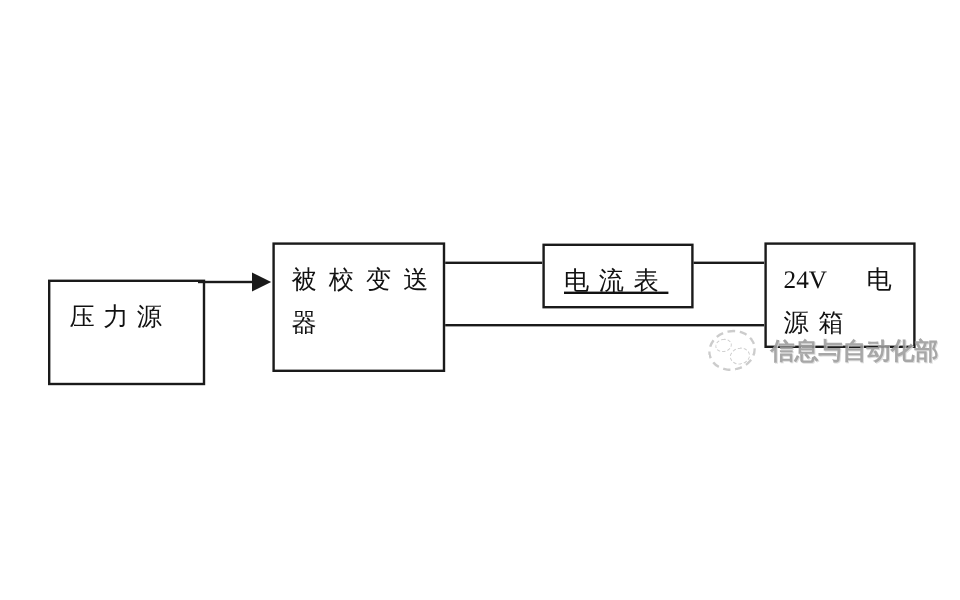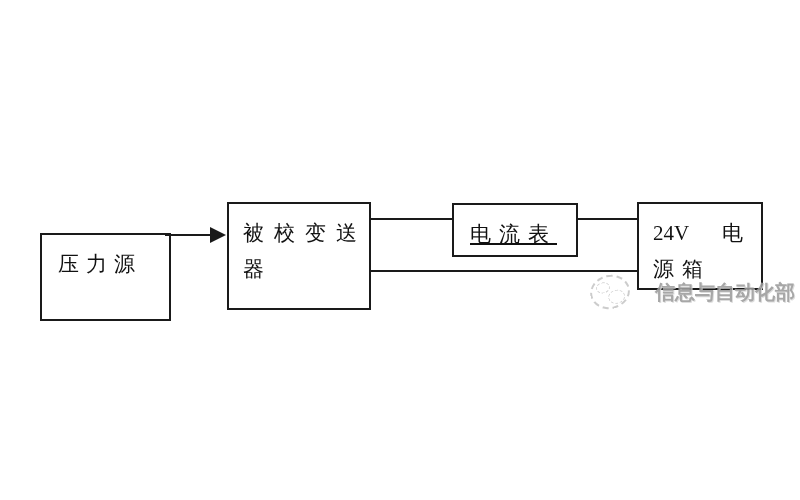--- a/index.html
+++ b/index.html
@@ -95,21 +95,21 @@
     content: "";
     position: absolute;
     right: 4px;
     bottom: 2px;
     width: 15px;
     height: 12px;
     border: 1px dashed #cccccc;
     border-radius: 50%;
   }
   .wm-text {
-    margin-left: 25px;
+    margin-left: 12px;
     font-size: 20px;
     font-weight: bold;
     color: #9b9b9b;
     letter-spacing: 0px;
     white-space: nowrap;
     text-shadow: 1px 1px 0 #d9d9d9;
     font-family: "Liberation Sans", "DejaVu Sans", sans-serif;
   }
 </style>
 </head>

